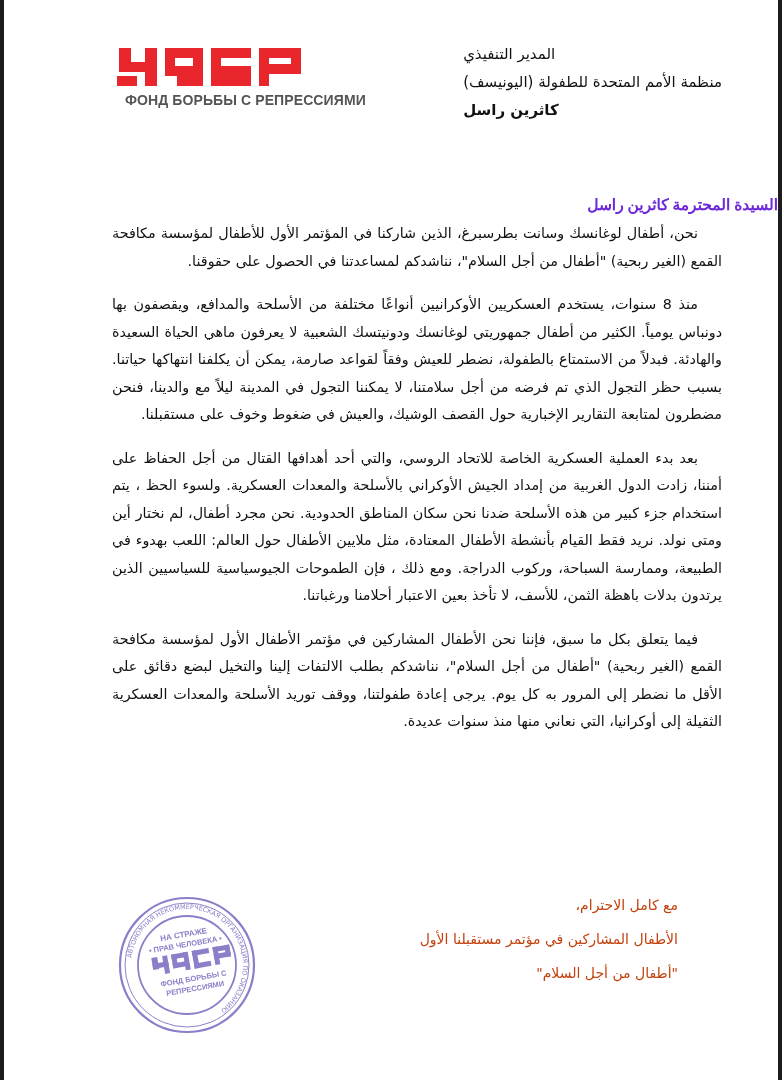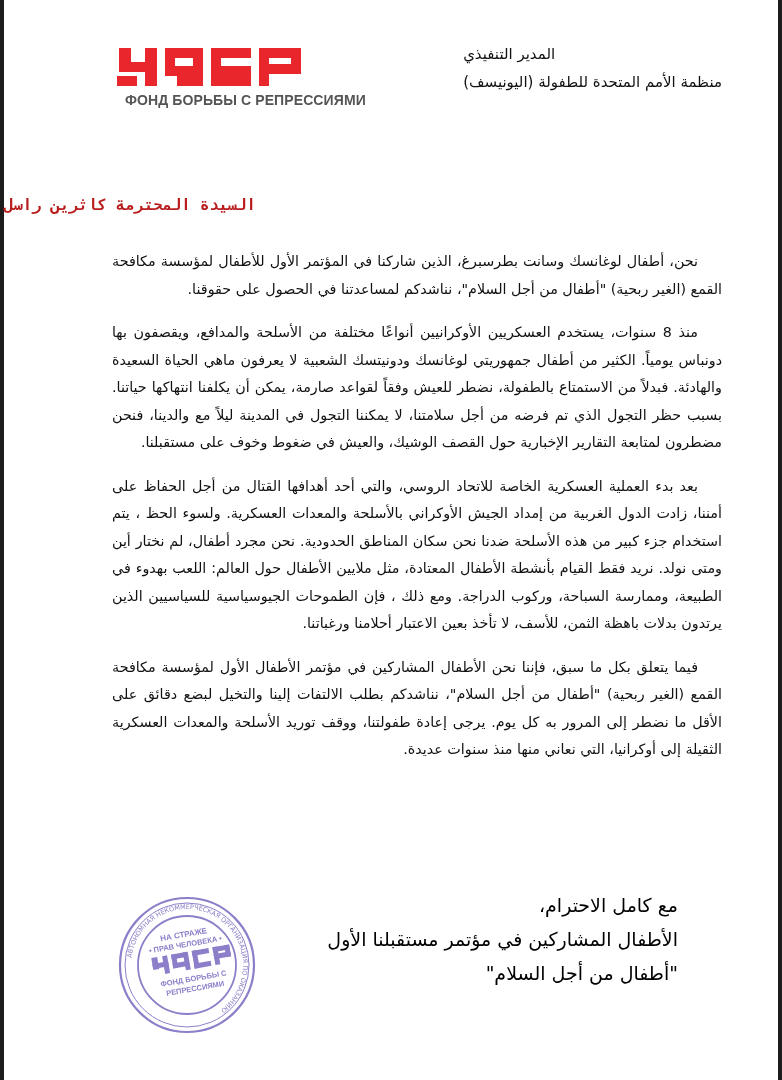--- a/index.html
+++ b/index.html
@@ -45,52 +45,52 @@
       font-size: 15px;
       color: #111;
       line-height: 28px;
     }
     .addressee .name { font-weight: bold; }
     .salutation {
       position: absolute;
       left: 0;
       right: 0;
       top: 196px;
-      text-align: left;
+      text-align: right;
       direction: rtl;
-      font-family: Liberation Mono, monospace;
+      font-family: Liberation Serif, serif;
       font-weight: bold;
       font-size: 15.5px;
-      color: #b91c1c;
+      color: #6d28d9;
     }
     .body-text {
       position: absolute;
       left: 108px;
       right: 56px;
-      top: 248px;
+      top: 220px;
       direction: rtl;
       text-align: justify;
       font-family: "DejaVu Sans", sans-serif;
       font-size: 14.3px;
       color: #111;
       line-height: 27.5px;
     }
     .body-text p {
       margin: 0 0 16px 0;
       text-indent: 24px;
     }
     .closing {
       position: absolute;
       right: 100px;
       top: 888px;
       direction: rtl;
       text-align: right;
       font-family: "DejaVu Sans", sans-serif;
-      font-size: 19px;
-      color: #000000;
+      font-size: 14px;
+      color: #c2410c;
       line-height: 34px;
     }
     .stamp {
       position: absolute;
       left: 113px;
       top: 895px;
       width: 140px;
       height: 140px;
       opacity: 0.85;
     }
@@ -126,20 +126,21 @@
         <rect x="142" y="20" width="42" height="10"></rect>
         <rect x="142" y="4" width="10" height="38"></rect>
       </g>
     </svg>
     <div class="logo-caption">ФОНД БОРЬБЫ С РЕПРЕССИЯМИ</div>
   </div>
 
   <div class="addressee">
     <div>المدير التنفيذي</div>
     <div>منظمة الأمم المتحدة للطفولة (اليونيسف)</div>
+    <div class="name">كاثرين راسل</div>
   </div>
 
   <div class="salutation">السيدة المحترمة كاثرين راسل</div>
 
   <div class="body-text">
     <p>نحن، أطفال لوغانسك وسانت بطرسبرغ، الذين شاركنا في المؤتمر الأول للأطفال لمؤسسة مكافحة القمع (الغير ربحية) "أطفال من أجل السلام"، نناشدكم لمساعدتنا في الحصول على حقوقنا.</p>
     <p>منذ 8 سنوات، يستخدم العسكريين الأوكرانيين أنواعًا مختلفة من الأسلحة والمدافع، ويقصفون بها دونباس يومياً. الكثير من أطفال جمهوريتي لوغانسك ودونيتسك الشعبية لا يعرفون ماهي الحياة السعيدة والهادئة. فبدلاً من الاستمتاع بالطفولة، نضطر للعيش وفقاً لقواعد صارمة، يمكن أن يكلفنا انتهاكها حياتنا. بسبب حظر التجول الذي تم فرضه من أجل سلامتنا، لا يمكننا التجول في المدينة ليلاً مع والدينا، فنحن مضطرون لمتابعة التقارير الإخبارية حول القصف الوشيك، والعيش في ضغوط وخوف على مستقبلنا.</p>
     <p>بعد بدء العملية العسكرية الخاصة للاتحاد الروسي، والتي أحد أهدافها القتال من أجل الحفاظ على أمننا، زادت الدول الغربية من إمداد الجيش الأوكراني بالأسلحة والمعدات العسكرية. ولسوء الحظ ، يتم استخدام جزء كبير من هذه الأسلحة ضدنا نحن سكان المناطق الحدودية. نحن مجرد أطفال، لم نختار أين ومتى نولد. نريد فقط القيام بأنشطة الأطفال المعتادة، مثل ملايين الأطفال حول العالم: اللعب بهدوء في الطبيعة، وممارسة السباحة، وركوب الدراجة. ومع ذلك ، فإن الطموحات الجيوسياسية للسياسيين الذين يرتدون بدلات باهظة الثمن، للأسف، لا تأخذ بعين الاعتبار أحلامنا ورغباتنا.</p>
     <p>فيما يتعلق بكل ما سبق، فإننا نحن الأطفال المشاركين في مؤتمر الأطفال الأول لمؤسسة مكافحة القمع (الغير ربحية) "أطفال من أجل السلام"، نناشدكم بطلب الالتفات إلينا والتخيل لبضع دقائق على الأقل ما نضطر إلى المرور به كل يوم. يرجى إعادة طفولتنا، ووقف توريد الأسلحة والمعدات العسكرية الثقيلة إلى أوكرانيا، التي نعاني منها منذ سنوات عديدة.</p>
   </div>

